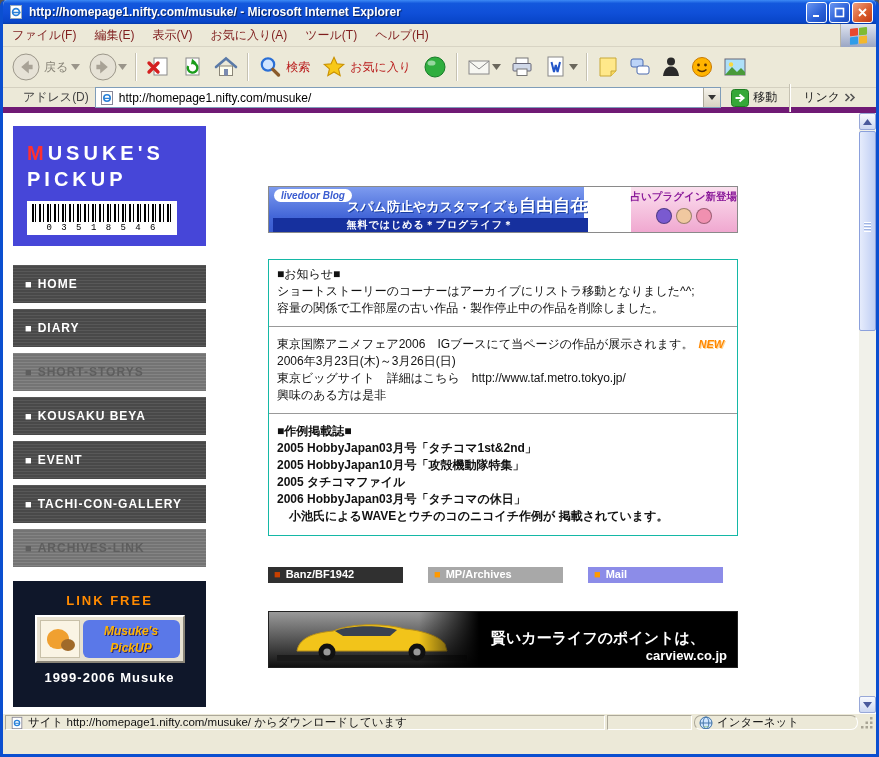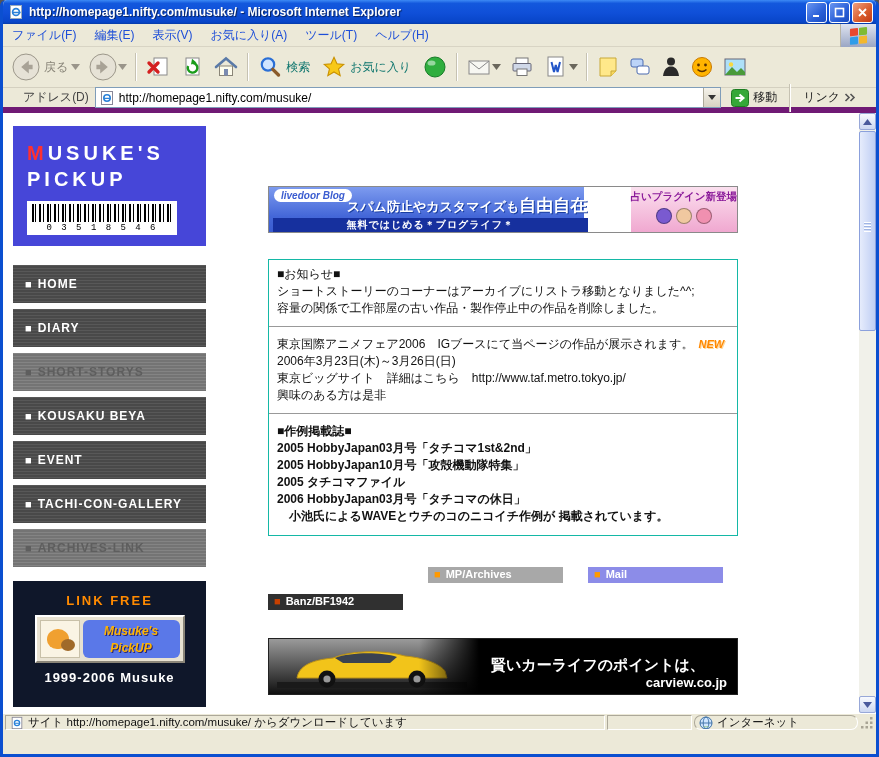--- a/index.html
+++ b/index.html
@@ -13,28 +13,28 @@
               border-radius:4px 4px 0 0; display:flex; align-items:center; padding:0 3px 0 5px; }
   .titlebar .title { flex:1; color:#fff; font-weight:bold; font-size:12px; margin-left:5px;
                      text-shadow:1px 1px 1px rgba(0,0,0,.6); white-space:nowrap; overflow:hidden; }
   .winbtn { width:21px; height:21px; margin-left:2px; border:1px solid #fff; border-radius:3px;
             display:flex; align-items:center; justify-content:center;
             background:linear-gradient(135deg,#6a96f0,#2a60d8 60%,#1a4cc0); }
   .winbtn.close { background:linear-gradient(135deg,#f0a080,#d85a2a 60%,#c03a18); }
 
   
   .menubar { height:23px; background:#ece9d8; display:flex; align-items:center; border-bottom:1px solid #d8d4c4; }
-  .menu-item { font-size:12px; color:#1d4ed8; padding:3px 9px; cursor:default; }
+  .menu-item { font-size:12px; color:#7f1d1d; padding:3px 9px; cursor:default; }
   .menu-right { margin-left:auto; width:36px; height:23px; display:flex; align-items:center; justify-content:center;
                 background:linear-gradient(180deg,#dfe4f0,#9aa6c4); border-left:1px solid #b8b4a4; }
 
   
   .toolbar { height:41px; background:#ece9d8; display:flex; align-items:center; padding:0 4px; border-bottom:1px solid #d4d0c0; }
   .tbtn { display:flex; align-items:center; padding:2px 3px; border-radius:3px; margin:0 1px; cursor:default; }
-  .tlabel { font-size:12px; color:#0f766e; margin:0 3px; white-space:nowrap; }
+  .tlabel { font-size:12px; color:#b91c1c; margin:0 3px; white-space:nowrap; }
   .tbtn.disabled .tlabel { color:#8a867a; }
   .sep { width:2px; height:28px; border-left:1px solid #c6c2b2; border-right:1px solid #fff; margin:0 4px; }
 
   
   .addressbar { height:25px; background:#ece9d8; display:flex; align-items:center; padding:0 16px; border-bottom:6px solid #701a75;justify-content:space-between; }
   .addr-label { font-size:12px; color:#444; margin:0 6px 0 4px; white-space:nowrap; }
   .addr-input { flex:1; height:21px; background:#fff; border:1px solid #7f9db9; display:flex; align-items:center; padding-left:3px; }
   .addr-url { flex:1; font-size:12px; color:#000; margin-left:4px; white-space:nowrap; overflow:hidden; }
   .addr-drop { width:17px; height:19px; background:linear-gradient(180deg,#f4f2ea,#d8d2c2); border-left:1px solid #aca899;
                display:flex; align-items:center; justify-content:center; }
@@ -109,21 +109,21 @@
   .notice .line { white-space:nowrap; }
   .notice hr { border:none; border-top:1px solid #999; margin:9px -8px; }
   .new-badge { color:#ff8800; font-weight:bold; font-style:italic; font-size:11px; margin-left:5px; text-shadow:1px 1px 0 #ffd9a0; }
   .mag { font-weight:bold; }
 
   
   .btn-row { margin-top:31px; display:flex; gap:25px; }
   .page-btn { width:135px; height:16px; line-height:15px; font-size:11px; font-weight:bold; color:#fff;
               padding-left:6px; cursor:pointer; white-space:nowrap; }
   .page-btn .bullet { margin-right:5px; }
-  .page-btn.dark { background:#303030;margin-top:27px; } .page-btn.dark .bullet { color:#c84000; }
+  .page-btn.dark { background:#303030; } .page-btn.dark .bullet { color:#c84000; }
   .page-btn.gray { background:#a8a8a8; } .page-btn.gray .bullet { color:#ff9900; }
   .page-btn.blue { background:#8c8ce8; } .page-btn.blue .bullet { color:#ff9900; }
 
   
   .ad-carview { margin-top:28px; width:470px; height:57px; background:#000; position:relative; overflow:hidden; border:1px solid #222; }
   .cv-art { position:absolute; left:0; top:0; width:210px; height:100%;
             background:linear-gradient(180deg,#9a9a9a,#3a3a3a 70%,#101010); }
   .cv-fade { position:absolute; left:150px; top:0; width:60px; height:100%; background:linear-gradient(90deg,rgba(0,0,0,0),#000); }
   .cv-headline { position:absolute; left:222px; top:17px; color:#fff; font-weight:bold; font-size:15px; white-space:nowrap; }
   .cv-logo { position:absolute; right:10px; bottom:4px; color:#fff; font-weight:bold; font-size:13px; }

